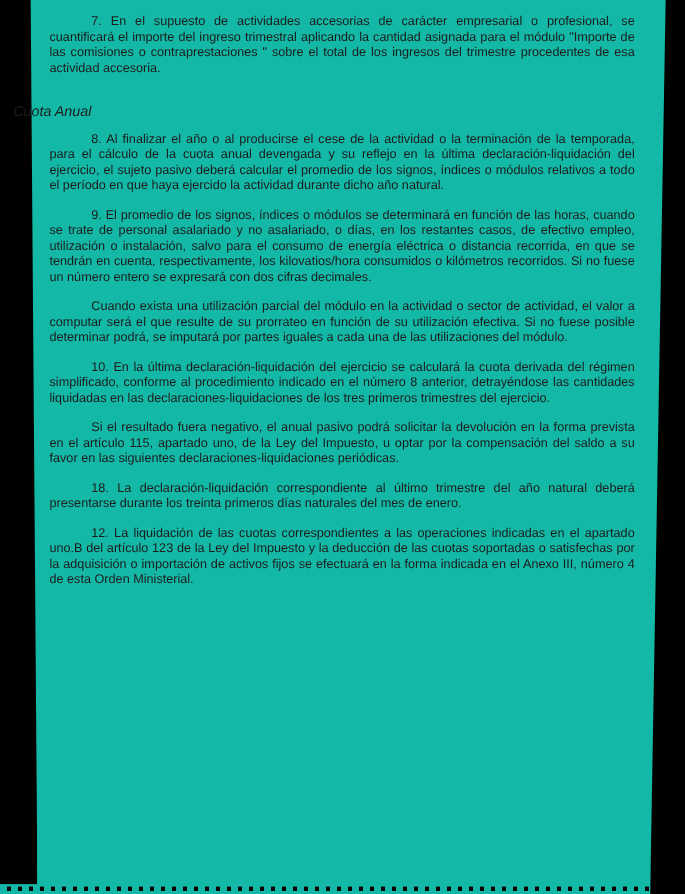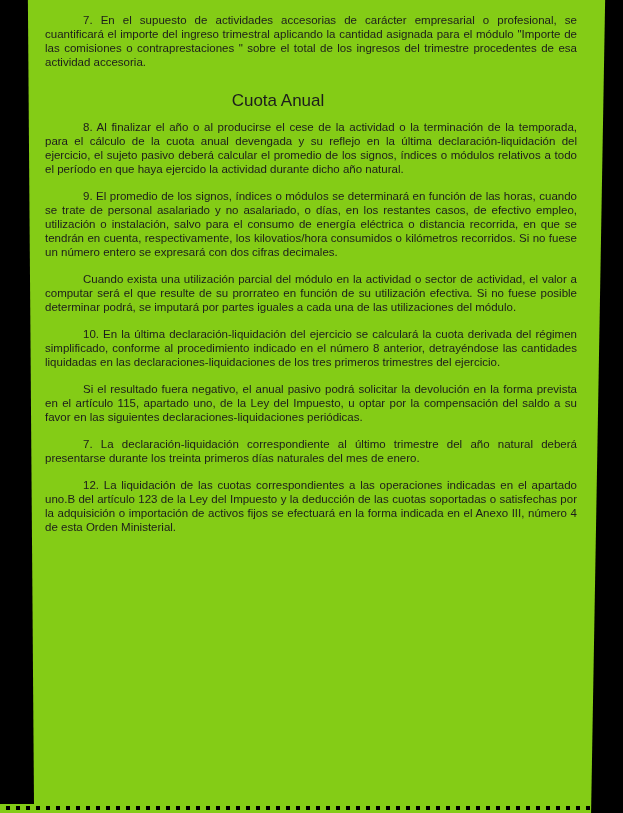--- a/index.html
+++ b/index.html
@@ -1,21 +1,21 @@
 <!DOCTYPE html>
 <html><head>
 <meta charset="utf-8">
 <style>
   * { margin: 0; padding: 0; box-sizing: border-box; }
   html, body { background: #e8e8e8; }
   .page {
     position: relative;
     width: 623px;
     height: 813px;
-    background: #84cc16;
+    background: #14b8a6;
     overflow: hidden;
     font-family: "Liberation Sans", "DejaVu Sans", sans-serif;
     padding-left: 28px;
   }
   .scan-bar-left {
     position: absolute;
     left: 0; top: 0;
     width: 34px; height: 804px;
     background: #000000;
     clip-path: polygon(0 0, 82% 0, 100% 100%, 0 100%);
@@ -44,24 +44,24 @@
     text-align: justify;
   }
   .para {
     text-indent: 38px;
     margin: 0 0 13px 0;
   }
   .para.no-number {
     text-indent: 38px;
   }
   .heading {
+    font-style: italic;
     font-weight: normal;
-    font-size: 17px;
+    font-size: 13px;
     line-height: 14px;
-    text-align: center;
     position: relative;
     left: -33px;
     margin: 25px 0 12px 0;
   }
 </style>
 </head>
 <body>
 
 <div class="page">
 
@@ -77,18 +77,18 @@
     <p class="para">8. Al finalizar el año o al producirse el cese de la actividad o la terminación de la temporada, para el cálculo de la cuota anual devengada y su reflejo en la última declaración-liquidación del ejercicio, el sujeto pasivo deberá calcular el promedio de los signos, índices o módulos relativos a todo el período en que haya ejercido la actividad durante dicho año natural.</p>
 
     <p class="para">9. El promedio de los signos, índices o módulos se determinará en función de las horas, cuando se trate de personal asalariado y no asalariado, o días, en los restantes casos, de efectivo empleo, utilización o instalación, salvo para el consumo de energía eléctrica o distancia recorrida, en que se tendrán en cuenta, respectivamente, los kilovatios/hora consumidos o kilómetros recorridos. Si no fuese un número entero se expresará con dos cifras decimales.</p>
 
     <p class="para no-number">Cuando exista una utilización parcial del módulo en la actividad o sector de actividad, el valor a computar será el que resulte de su prorrateo en función de su utilización efectiva. Si no fuese posible determinar podrá, se imputará por partes iguales a cada una de las utilizaciones del módulo.</p>
 
     <p class="para">10. En la última declaración-liquidación del ejercicio se calculará la cuota derivada del régimen simplificado, conforme al procedimiento indicado en el número 8 anterior, detrayéndose las cantidades liquidadas en las declaraciones-liquidaciones de los tres primeros trimestres del ejercicio.</p>
 
     <p class="para no-number">Si el resultado fuera negativo, el anual pasivo podrá solicitar la devolución en la forma prevista en el artículo 115, apartado uno, de la Ley del Impuesto, u optar por la compensación del saldo a su favor en las siguientes declaraciones-liquidaciones periódicas.</p>
 
-    <p class="para">7. La declaración-liquidación correspondiente al último trimestre del año natural deberá presentarse durante los treinta primeros días naturales del mes de enero.</p>
+    <p class="para">18. La declaración-liquidación correspondiente al último trimestre del año natural deberá presentarse durante los treinta primeros días naturales del mes de enero.</p>
 
     <p class="para">12. La liquidación de las cuotas correspondientes a las operaciones indicadas en el apartado uno.B del artículo 123 de la Ley del Impuesto y la deducción de las cuotas soportadas o satisfechas por la adquisición o importación de activos fijos se efectuará en la forma indicada en el Anexo III, número 4 de esta Orden Ministerial.</p>
   </div>
 
 </div>
 
 </body></html>

